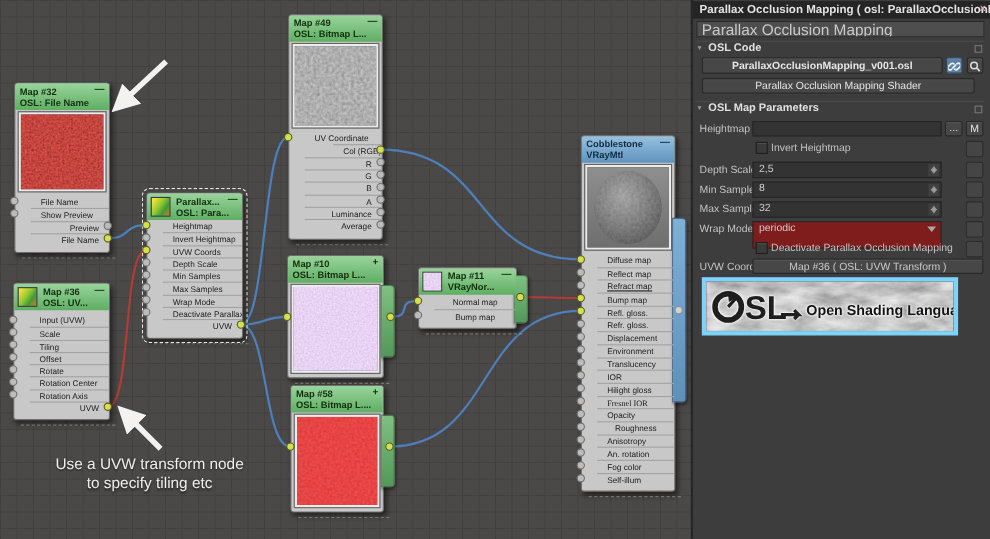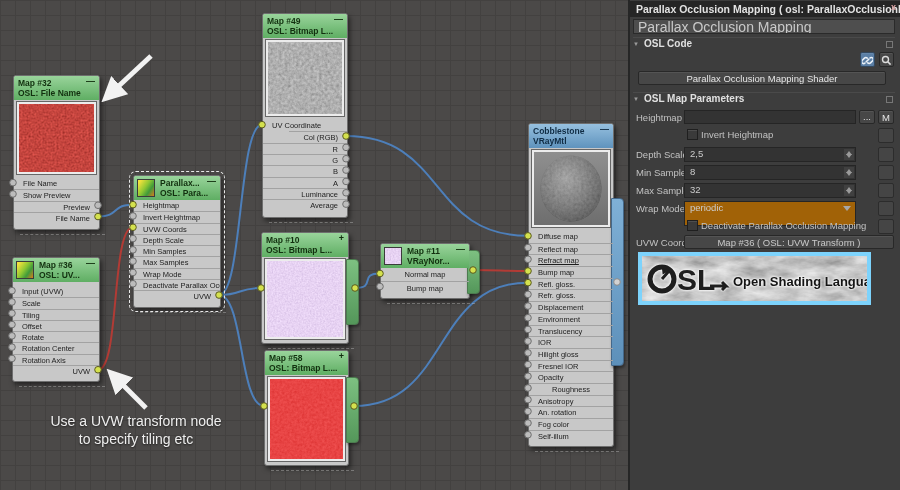--- a/index.html
+++ b/index.html
@@ -20,21 +20,21 @@
     background:linear-gradient(#99d49b,#5fae63);color:#12300f;padding:2px 4px;box-sizing:border-box;}
   .hdr.blue{background:linear-gradient(#96c0df,#5f93bd);color:#102c44;}
   .hdr .t1{font-size:8.5px;font-weight:bold;line-height:10px;white-space:nowrap;overflow:hidden;}
   .hdr .t2{font-size:8.5px;font-weight:bold;line-height:10px;white-space:nowrap;overflow:hidden;}
   .hdr.thumbed .t1,.hdr.thumbed .t2{margin-left:22px;}
   .collapse{position:absolute;right:4px;top:0;font-size:9px;font-weight:bold;line-height:10px;}
   .thumb{position:absolute;left:3px;top:3px;width:18px;height:18px;border:1px solid #3b3b3b;box-sizing:border-box;}
   .thumb.grad{background:linear-gradient(125deg,#f2e13c 10%,#8fc832 45%,#3f9a3a 70%,#d97c1e 100%);}
   .imgframe{position:absolute;left:3px;right:3px;border:2px solid #ececec;outline:1px solid #666;background:#555;}
   .imgframe svg{display:block;width:100%;height:100%;}
-  .rows{position:absolute;left:0;right:0;}
+  .rows{position:absolute;left:0;right:0;padding-left:14px;}
   .row{box-sizing:border-box;border-top:1px solid #a2a2a2;font-size:7.5px;color:#1d1d1d;
     padding:0 9px;white-space:nowrap;overflow:hidden;}
   .row.out{text-align:right;}
   .tab{position:absolute;width:11px;border:1px solid #4c7c4f;border-radius:0 4px 4px 0;
     background:linear-gradient(#7dc081,#54975a);box-shadow:1px 2px 3px rgba(0,0,0,.4);z-index:-1;}
   .tab.blue{background:linear-gradient(#7fb0d6,#5d90ba);border-color:#44688a;}
   .anntext{position:absolute;z-index:9;color:#efefef;font-size:14px;line-height:18px;text-align:center;
     transform:translateX(-50%);white-space:nowrap;text-shadow:0 1px 2px rgba(0,0,0,.6);}
   
   #panel{position:absolute;left:628px;top:0;width:272px;height:490px;background:#3d3d3d;
@@ -353,21 +353,21 @@
           <div class="row in" style="height: 11.7px; line-height: 11.7px;">Reflect map</div>
           <div class="row in" style="height: 11.7px; line-height: 11.7px; text-decoration: underline;">Refract map</div>
           <div class="row in" style="height: 11.7px; line-height: 11.7px;">Bump map</div>
           <div class="row in" style="height: 11.7px; line-height: 11.7px;">Refl. gloss.</div>
           <div class="row in" style="height: 11.7px; line-height: 11.7px;">Refr. gloss.</div>
           <div class="row in" style="height: 11.7px; line-height: 11.7px;">Displacement</div>
           <div class="row in" style="height: 11.7px; line-height: 11.7px;">Environment</div>
           <div class="row in" style="height: 11.7px; line-height: 11.7px;">Translucency</div>
           <div class="row in" style="height: 11.7px; line-height: 11.7px;">IOR</div>
           <div class="row in" style="height: 11.7px; line-height: 11.7px;">Hilight gloss</div>
-          <div class="row in" style="height: 11.7px; line-height: 11.7px;">Fresnel IOR</div>
+          <div class="row in" style="height: 11.7px; line-height: 11.7px; font-family: Liberation Serif, serif;">Fresnel IOR</div>
           <div class="row in" style="height: 11.7px; line-height: 11.7px;">Opacity</div>
           <div class="row in" style="height: 11.7px; line-height: 11.7px; text-align: center;">Roughness</div>
           <div class="row in" style="height: 11.7px; line-height: 11.7px;">Anisotropy</div>
           <div class="row in" style="height: 11.7px; line-height: 11.7px;">An. rotation</div>
           <div class="row in" style="height: 11.7px; line-height: 11.7px;">Fog color</div>
           <div class="row in" style="height: 11.7px; line-height: 11.7px;">Self-illum</div>
         </div>
       </div>
       <div class="anntext" style="left: 136px; top: 412px;">
         <div>Use a UVW transform node</div>
@@ -377,20 +377,21 @@
 
 <div id="panel">
   <div id="ptitle">Parallax Occlusion Mapping  ( osl: ParallaxOcclusionMapp...</div>
   <div id="pclose">x</div>
   <input id="pname" readonly="" value="Parallax Occlusion Mapping" style="">
 
   <div class="rollhead" style="top:37px">
     <span class="arr">▼</span><span>OSL Code</span>
     <span class="pin"></span>
   </div>
+  <div class="pbtn" style="left:8px;top:52px;width:219px;height:15px;line-height:15px;font-weight:bold">ParallaxOcclusionMapping_v001.osl</div>
   <div class="pbtn" style="left:230px;top:52px;width:15px;height:15px;background:#5b7fa5;border-color:#33485e">
     <svg width="11" height="11" viewBox="0 0 11 11" style="margin-top:2px">
           <g stroke="#eaf1f8" stroke-width="1.6" fill="none" stroke-linecap="round">
             <path d="M4.2 6.8 L6.8 4.2"></path>
             <path d="M3 8 a1.9 1.9 0 0 1-2.7-2.7 L2.5 3.1 a1.9 1.9 0 0 1 2.7 0"></path>
             <path d="M8 3 a1.9 1.9 0 0 1 2.7 2.7 L8.5 7.9 a1.9 1.9 0 0 1-2.7 0"></path>
           </g>
         </svg>
   </div>
   <div class="pbtn" style="left:249px;top:52px;width:15px;height:15px">
@@ -430,21 +431,21 @@
   <div class="sq" style="top:165px"></div>
 
   <div class="plabel" style="top:185px">Max Samples</div>
   <div class="pfield" style="left:54px;top:183px;width:172px;height:15px"><span>32</span><span class="spin">
           <i class="up"></i>
           <i class="dn"></i>
         </span></div>
   <div class="sq" style="top:183px"></div>
 
   <div class="plabel" style="top:203px">Wrap Mode</div>
-  <div class="pfield" style="left:54px;top:201px;width:172px;height:25px;background:#a16207"><span>periodic</span><span class="drop"></span></div>
+  <div class="pfield" style="left:54px;top:201px;width:172px;height:25px;background:#7f1d1d"><span>periodic</span><span class="drop"></span></div>
   <div class="sq" style="top:201px"></div>
 
   <span class="chk" style="left:57px;top:220px"></span>
   <div class="plabel" style="left:71px;top:220px">Deactivate Parallax Occlusion Mapping</div>
   <div class="sq" style="top:219px"></div>
 
   <div class="plabel" style="top:237px">UVW Coords</div>
   <div class="pbtn" style="left:54px;top:235px;width:210px;height:14px;line-height:14px;color:#c9c9c9">Map #36  ( OSL: UVW Transform )</div>
 
   <div id="banner">

